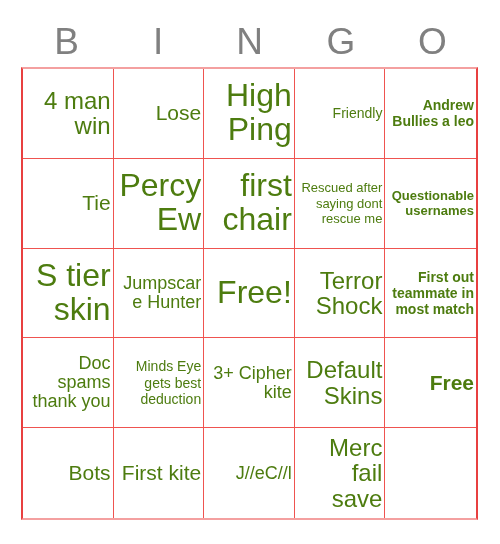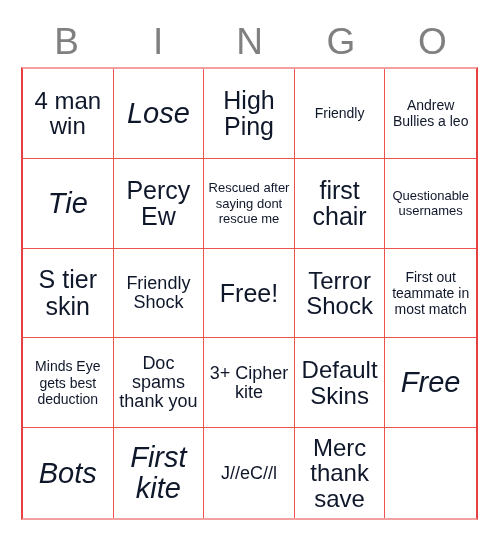--- a/index.html
+++ b/index.html
@@ -57,37 +57,37 @@
     box-sizing: border-box;
     background: #ffffff;
   }
   .cell {
     box-sizing: border-box;
     border-right: 1px solid #ef5350;
     border-bottom: 1px solid #ef5350;
     display: flex;
     align-items: center;
     justify-content: center;
-    text-align: center;
-    color: #0f172a;
+    text-align: right;
+    color: #4d7c0f;
     overflow: hidden;
     padding: 1px 2px;
     background: #ffffff;
   }
-  .cell:nth-child(5n) { border-right: none; }
+  .cell:nth-child(5n) { border-right: none; font-weight: bold; }
   .cell:nth-child(n+21) { border-bottom: none; }
   .cell .txt {
     display: block;
     width: 100%;
     line-height: 1.06;
     word-wrap: break-word;
   }
   
-  .fs-xl .txt { font-size: 29px; font-style: italic; }
-  .fs-lg .txt { font-size: 25px; }
+  .fs-xl .txt { font-size: 21px; }
+  .fs-lg .txt { font-size: 32px; }
   .fs-md .txt { font-size: 24px; }
   .fs-sm .txt { font-size: 18px; }
   .fs-xs .txt { font-size: 14px; line-height: 1.16; }
   .fs-xxs .txt { font-size: 13px; line-height: 1.18; }
 </style>
 </head>
 <body>
 
 <div id="bingo-card">
 
@@ -114,66 +114,66 @@
       </div>
       <div class="cell fs-xs">
         <span class="txt">Andrew Bullies a leo</span>
       </div>
       <div class="cell fs-xl">
         <span class="txt">Tie</span>
       </div>
       <div class="cell fs-lg">
         <span class="txt">Percy Ew</span>
       </div>
+      <div class="cell fs-lg">
+        <span class="txt">first chair</span>
+      </div>
       <div class="cell fs-xxs">
         <span class="txt">Rescued after saying dont rescue me</span>
-      </div>
-      <div class="cell fs-lg">
-        <span class="txt">first chair</span>
       </div>
       <div class="cell fs-xxs">
         <span class="txt">Questionable usernames</span>
       </div>
       <div class="cell fs-lg">
         <span class="txt">S tier skin</span>
       </div>
       <div class="cell fs-sm">
-        <span class="txt">Friendly Shock</span>
+        <span class="txt">Jumpscare Hunter</span>
       </div>
       <div class="cell fs-lg">
         <span class="txt">Free!</span>
       </div>
       <div class="cell fs-md">
         <span class="txt">Terror Shock</span>
       </div>
       <div class="cell fs-xs">
         <span class="txt">First out teammate in most match</span>
       </div>
+      <div class="cell fs-sm">
+        <span class="txt">Doc spams thank you</span>
+      </div>
       <div class="cell fs-xs">
         <span class="txt">Minds Eye gets best deduction</span>
-      </div>
-      <div class="cell fs-sm">
-        <span class="txt">Doc spams thank you</span>
       </div>
       <div class="cell fs-sm">
         <span class="txt">3+ Cipher kite</span>
       </div>
       <div class="cell fs-md">
         <span class="txt">Default Skins</span>
       </div>
       <div class="cell fs-xl">
         <span class="txt">Free</span>
       </div>
       <div class="cell fs-xl">
         <span class="txt">Bots</span>
       </div>
       <div class="cell fs-xl">
         <span class="txt">First kite</span>
       </div>
       <div class="cell fs-sm">
         <span class="txt">J//eC//l</span>
       </div>
       <div class="cell fs-md">
-        <span class="txt">Merc thank save</span>
+        <span class="txt">Merc fail save</span>
       </div>
     </div>
 
 </div>
 
 </body></html>

